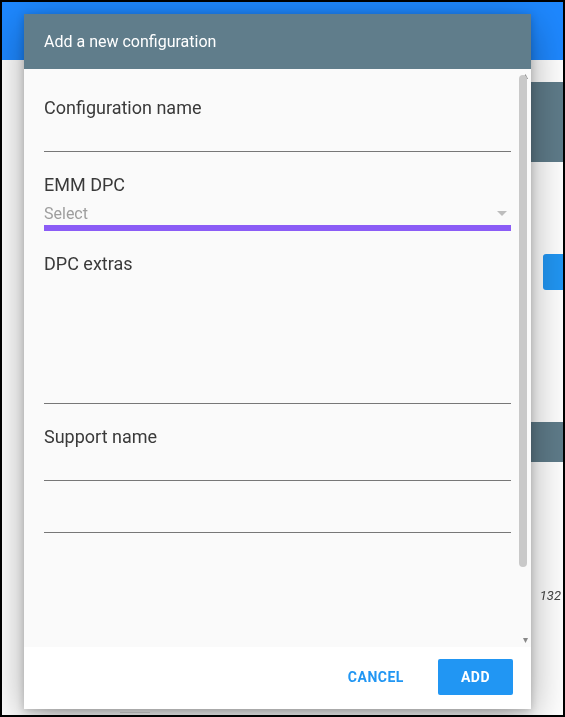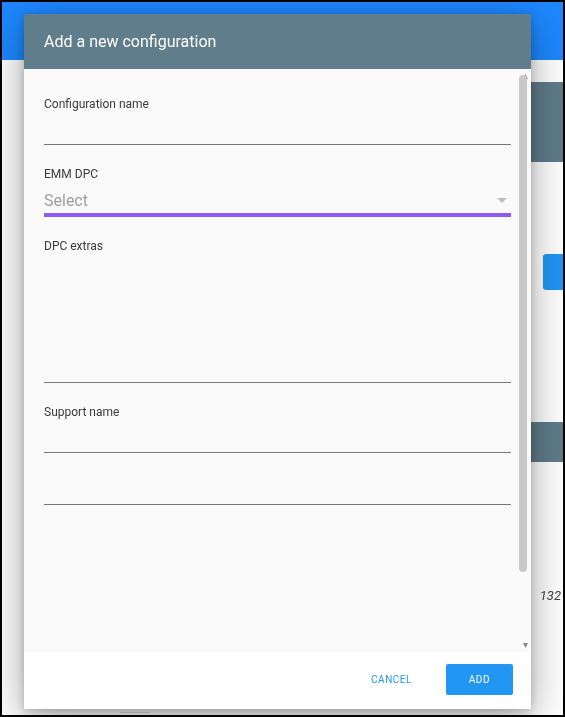--- a/index.html
+++ b/index.html
@@ -103,21 +103,21 @@
     width: 8px;
     bottom: 80px;
     background: #c9c9c9;
     border-radius: 4px;
     pointer-events: none;
   }
   .field {
     margin-bottom: 22px;
   }
   .field-label {
-    font-size: 12px;
+    font-size: 18px;
     color: #3a3a3a;
     display: block;
     margin-bottom: 4px;
   }
   .text-input {
     width: 100%;
     border: none;
     border-bottom: 1px solid #777;
     background: transparent;
     font-size: 15px;
@@ -126,21 +126,21 @@
     font-family: inherit;
     color: #222;
     height: 30px;
   }
   .select-wrap {
     position: relative;
   }
   .select-input {
     width: 100%;
     border: none;
-    border-bottom: 4px solid #8b5cf6;
+    border-bottom: 6px solid #8b5cf6;
     background: transparent;
     font-size: 16px;
     padding: 6px 0 4px 0;
     color: #9e9e9e;
     cursor: pointer;
     display: flex;
     align-items: center;
     justify-content: space-between;
     height: 32px;
   }
@@ -169,22 +169,22 @@
     flex-shrink: 0;
     padding: 12px 18px 14px 18px;
     display: flex;
     justify-content: flex-end;
     gap: 14px;
     background: #fff;
   }
   .btn {
     border: none;
     background: transparent;
-    font-size: 10px;
-    font-weight: 400;
+    font-size: 14px;
+    font-weight: 700;
     letter-spacing: 0.5px;
     padding: 10px 20px;
     cursor: pointer;
     border-radius: 2px;
     font-family: inherit;
   }
   .btn-cancel {
     color: #2196f3;
   }
   .btn-add {

